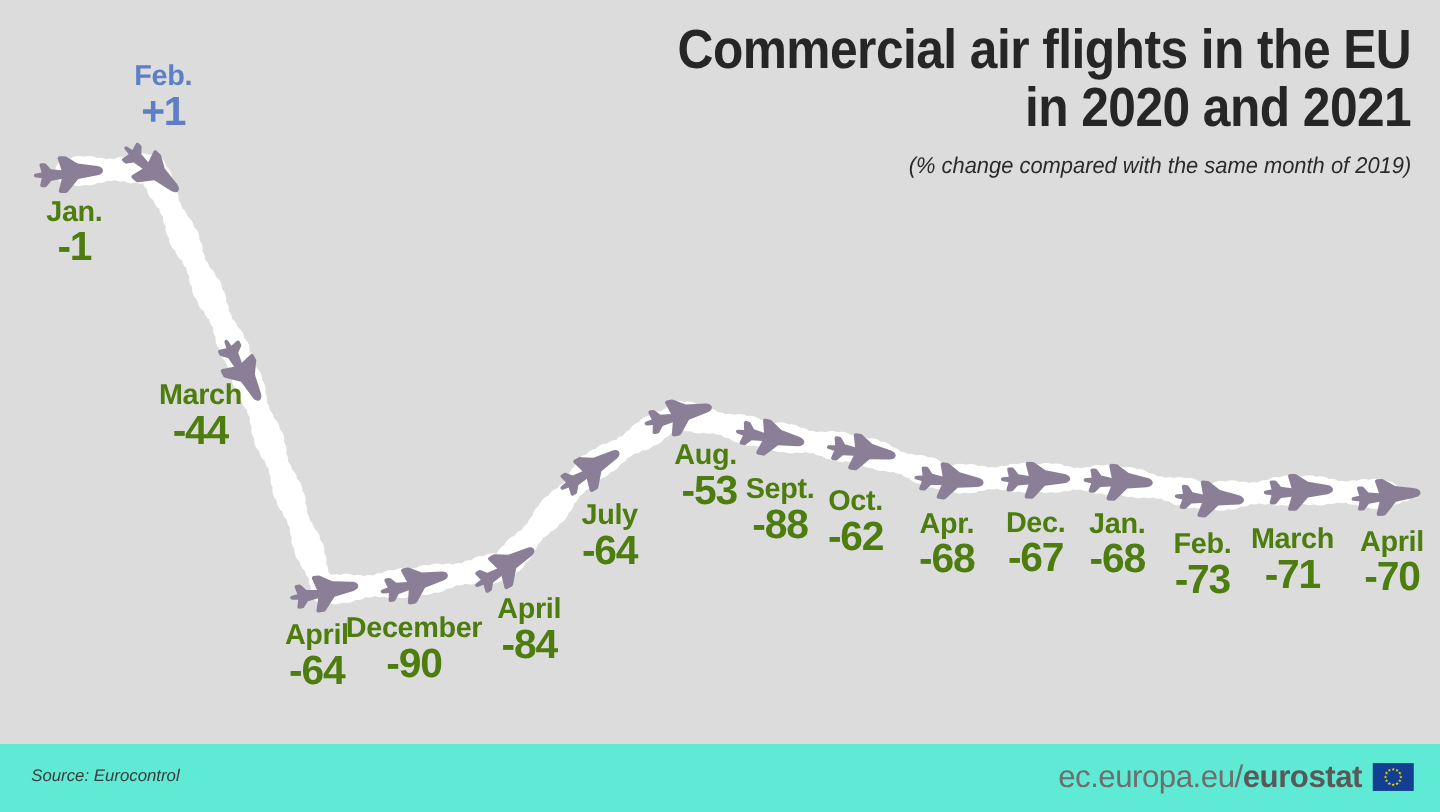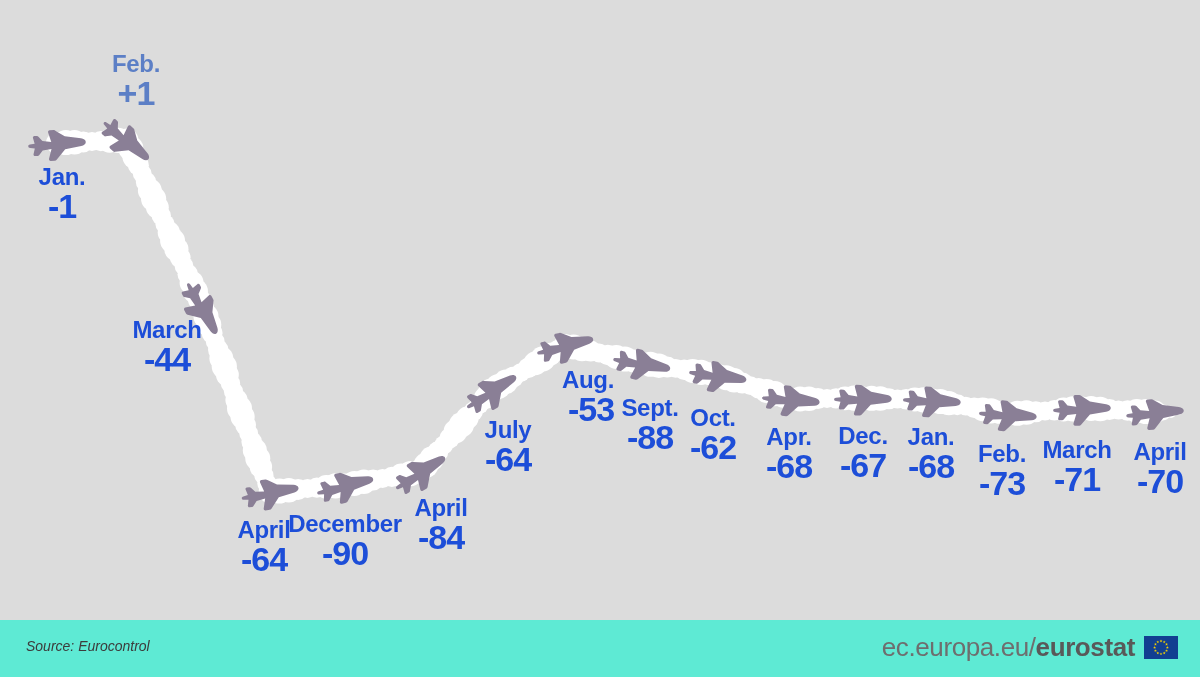--- a/index.html
+++ b/index.html
@@ -41,21 +41,21 @@
   
   #chart-canvas{
     position:absolute;left:0;top:0;width:1200px;height:620px;
   }
   
   .pt-label{
     position:absolute;
     text-align:center;
     font-family:"Liberation Sans Narrow","Liberation Sans",sans-serif;
     font-weight:700;
-    color:#1d4ed8;
+    color:#4d7c0f;
     line-height:0.98;
     white-space:nowrap;
     transform:translateX(-50%);
     transform-origin:center top;
   }
   .pt-label.positive{color:#5c7fc6;}
   .pt-label .m{
     display:block;
     font-size:24px;
     letter-spacing:-0.3px;
@@ -395,20 +395,25 @@
       <div class="pt-label" style="left: 1077px; top: 438px;">
         <span class="m">March</span>
         <span class="v">-71</span>
       </div>
       <div class="pt-label" style="left: 1160px; top: 440px;">
         <span class="m">April</span>
         <span class="v">-70</span>
       </div>
     </div>
 
+  <div class="title-block">
+    <div class="title-line">Commercial air flights in the EU</div>
+    <div class="title-line">in 2020 and 2021</div>
+    <div class="subtitle">(% change compared with the same month of 2019)</div>
+  </div>
 
   <div id="footer">
     <div id="source-text">Source: Eurocontrol</div>
     <div id="brand">
       <div id="brand-url"><span>ec.europa.eu/</span><b>eurostat</b></div>
       <span id="eu-flag">
         <svg viewBox="0 0 34 23" width="34" height="23">
           <rect x="0" y="0" width="34" height="23" fill="#123f91"></rect>
           <g id="eu-stars" fill="#f4d000">
               <polygon points="17.00,3.60 17.37,4.59 18.43,4.64 17.60,5.29 17.88,6.31 17.00,5.73 16.12,6.31 16.40,5.29 15.57,4.64 16.63,4.59"></polygon>

